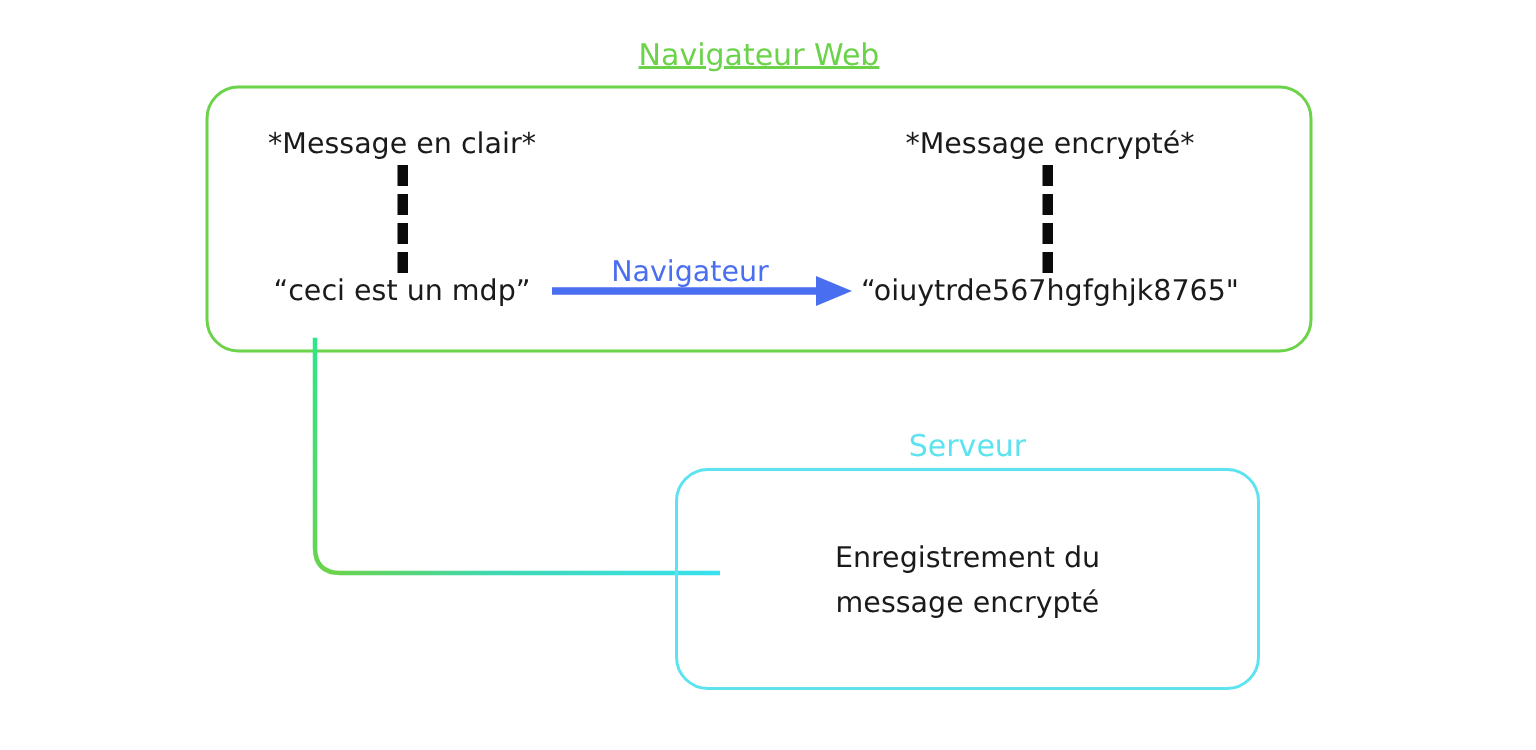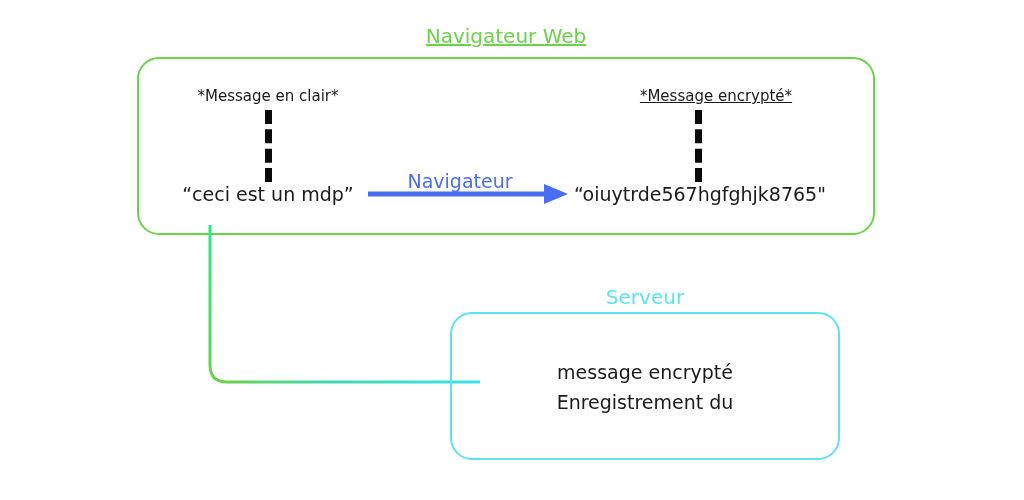--- a/index.html
+++ b/index.html
@@ -67,38 +67,38 @@
     left: 450px;
     top: 285px;
     width: 390px;
     color: #5de3ef;
     text-align: center;
   }
 
   
   .node-label {
     position: absolute;
-    font-size: 15px;
+    font-size: 19px;
     line-height: 24px;
     color: #1a1a1a;
     white-space: nowrap;
     text-align: center;
   }
   .node-value {
     position: absolute;
     font-size: 19px;
     line-height: 24px;
     color: #1a1a1a;
     white-space: nowrap;
     text-align: center;
   }
 
   #plain-label  { left: 148px; top: 84px;  width: 240px; }
   #plain-value  { left: 148px; top: 182px; width: 240px; }
-  #cipher-label { left: 596px; top: 84px;  width: 240px; text-decoration: underline; }
+  #cipher-label { left: 580px; top: 84px;  width: 240px; }
   #cipher-value { left: 560px; top: 182px; width: 280px; }
 
   
   .dashed-vline {
     position: absolute;
     width: 0;
     border-left: 7px dashed #0a0a0a;
   }
   #plain-dash  { left: 265px; top: 110px; height: 72px; }
   #cipher-dash { left: 695px; top: 110px; height: 72px; }
@@ -184,17 +184,17 @@
       </linearGradient>
     </defs>
     <path d="M 30 0 L 30 140 Q 30 157 47 157 L 300 157" fill="none" stroke="url(#elbowGrad)" stroke-width="3" stroke-linecap="butt"></path>
   </svg>
 
   <div id="server-title" class="box-title">Serveur</div>
 
   <div id="server-box" class="box"></div>
 
   <div id="server-text">
+    <span>Enregistrement du</span>
     <span>message encrypté</span>
-    <span>Enregistrement du</span>
   </div>
 
 </div>
 
 </body></html>

